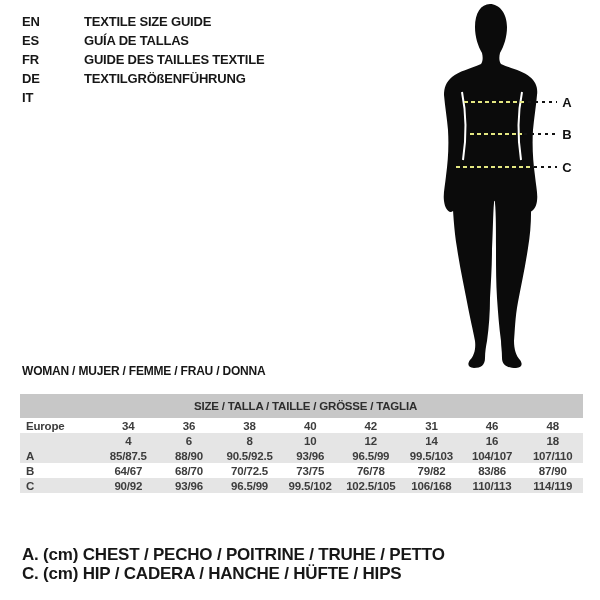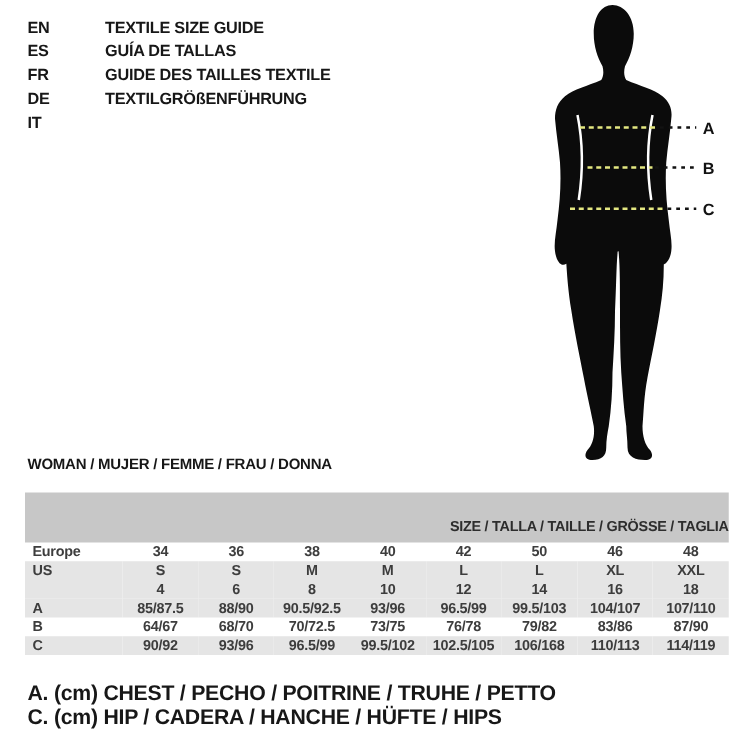--- a/index.html
+++ b/index.html
@@ -25,22 +25,22 @@
   .section-title{position:absolute;left:22px;top:364px;font-size:12px;font-weight:700;letter-spacing:-0.2px;color:var(--text-dark);}
 
   
   .size-table{
     position:absolute;left:20px;top:394px;width:563px;
     border-collapse:collapse;table-layout:fixed;
     font-size:11.5px;font-weight:700;letter-spacing:-0.2px;color:var(--table-text);
   }
   .size-table col.labelcol{width:78px;}
   .size-table thead td{
-    background:var(--header-bg);height:24px;padding:16px 0 0 8px;
-    text-align:right;color:#2d2d2d;font-size:11.5px;
+    background:var(--header-bg);height:24px;padding:0 0 0 8px;
+    text-align:center;color:#2d2d2d;font-size:11.5px;
   }
   .size-table tbody td{height:15px;padding:0;text-align:center;vertical-align:middle;}
   .size-table tbody td.rowlabel{text-align:left;padding-left:6px;}
   .size-table tbody tr.shaded{background:var(--band-bg);}
 
   
   .legend{position:absolute;left:22px;top:545px;}
   .legend-line{font-size:17px;font-weight:700;letter-spacing:-0.2px;line-height:19px;color:var(--text-dark);}
 </style>
 </head>
@@ -127,34 +127,23 @@
       </tr>
     </thead>
     <tbody>
         <tr>
           <td class="rowlabel">Europe</td>
           <td>34</td>
           <td>36</td>
           <td>38</td>
           <td>40</td>
           <td>42</td>
-          <td>50</td>
+          <td>31</td>
           <td>46</td>
           <td>48</td>
-        </tr>
-        <tr class="shaded">
-          <td class="rowlabel">US</td>
-          <td>S</td>
-          <td>S</td>
-          <td>M</td>
-          <td>M</td>
-          <td>L</td>
-          <td>L</td>
-          <td>XL</td>
-          <td>XXL</td>
         </tr>
         <tr class="shaded">
           <td class="rowlabel"></td>
           <td>4</td>
           <td>6</td>
           <td>8</td>
           <td>10</td>
           <td>12</td>
           <td>14</td>
           <td>16</td>

